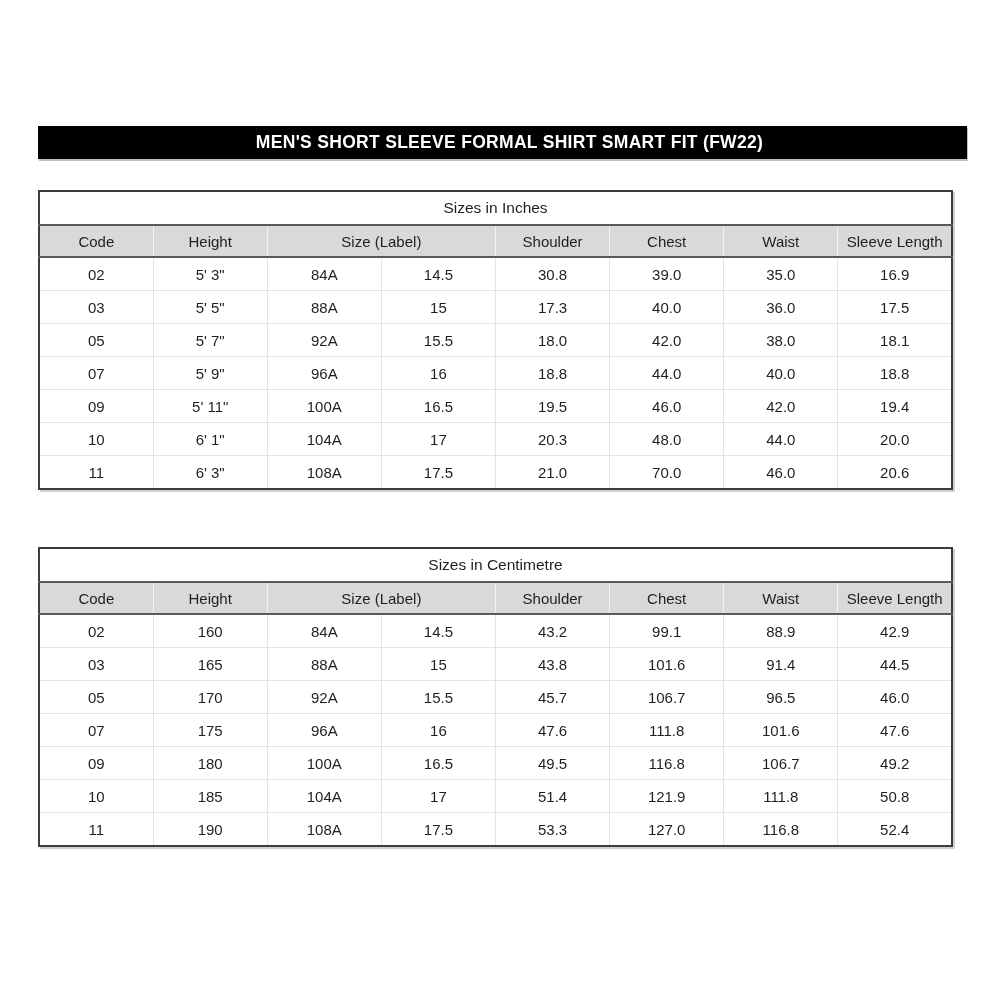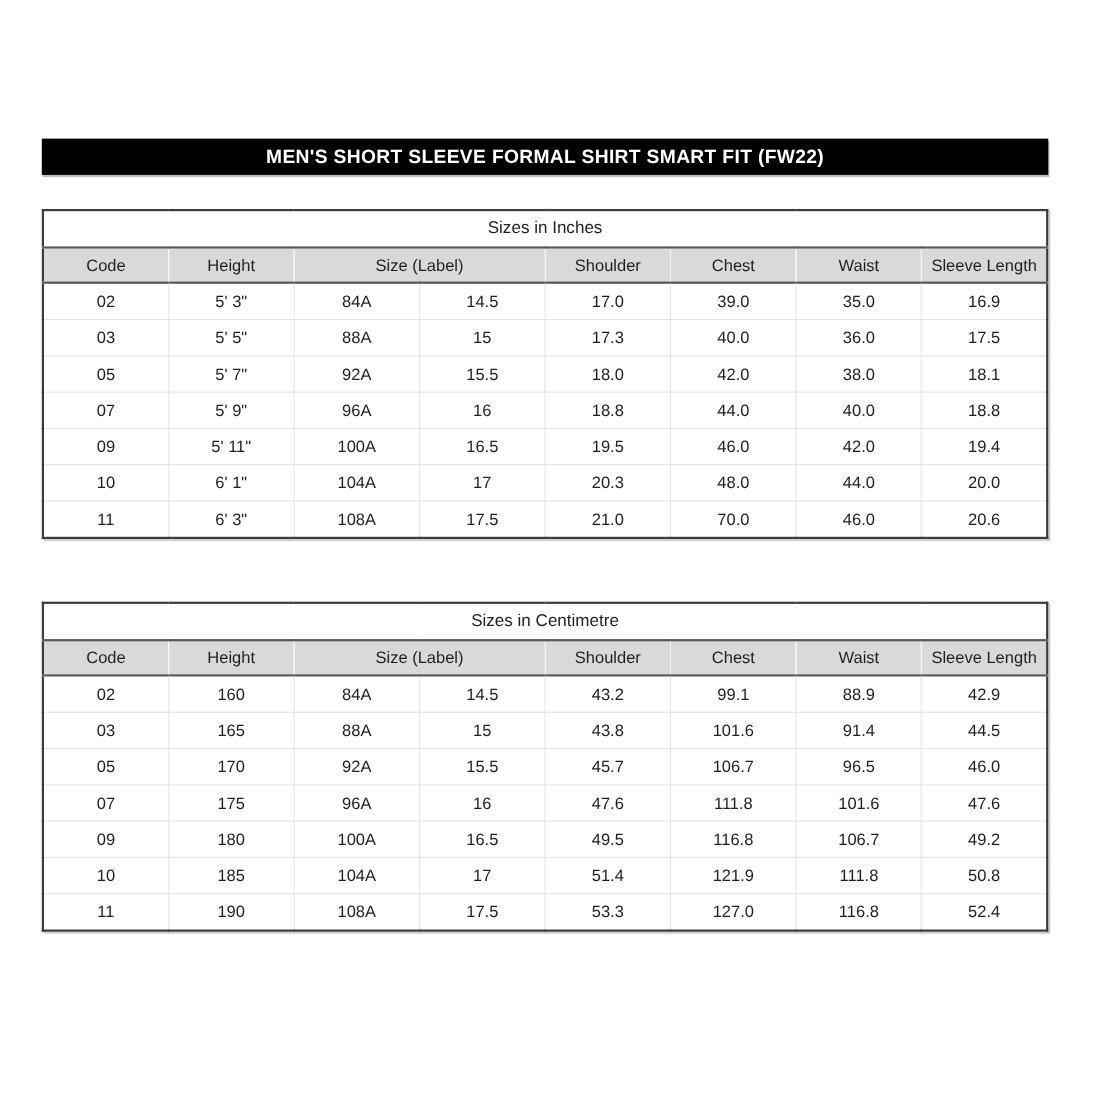--- a/index.html
+++ b/index.html
@@ -22,20 +22,21 @@
     height: 33px;
     background: #000000;
     color: #ffffff;
     display: flex;
     align-items: center;
     justify-content: center;
     font-size: 17.5px;
     font-weight: bold;
     letter-spacing: 0.3px;
     box-shadow: 1px 2px 0 rgba(0,0,0,0.25);
+    padding-left: 14px;
   }
   table.size-table {
     position: absolute;
     left: 38px;
     width: 915px;
     border-collapse: collapse;
     table-layout: fixed;
     border: 2px solid #3c3c3c;
     box-shadow: 2px 2px 0 rgba(0,0,0,0.18);
     font-size: 15px;
@@ -102,21 +103,21 @@
       <th>Waist</th>
       <th>Sleeve Length</th>
     </tr>
   </thead>
   <tbody>
       <tr>
         <td>02</td>
         <td>5' 3"</td>
         <td>84A</td>
         <td>14.5</td>
-        <td>17.0</td>
+        <td>30.8</td>
         <td>39.0</td>
         <td>35.0</td>
         <td>16.9</td>
       </tr>
       <tr>
         <td>03</td>
         <td>5' 5"</td>
         <td>88A</td>
         <td>15</td>
         <td>17.3</td>

